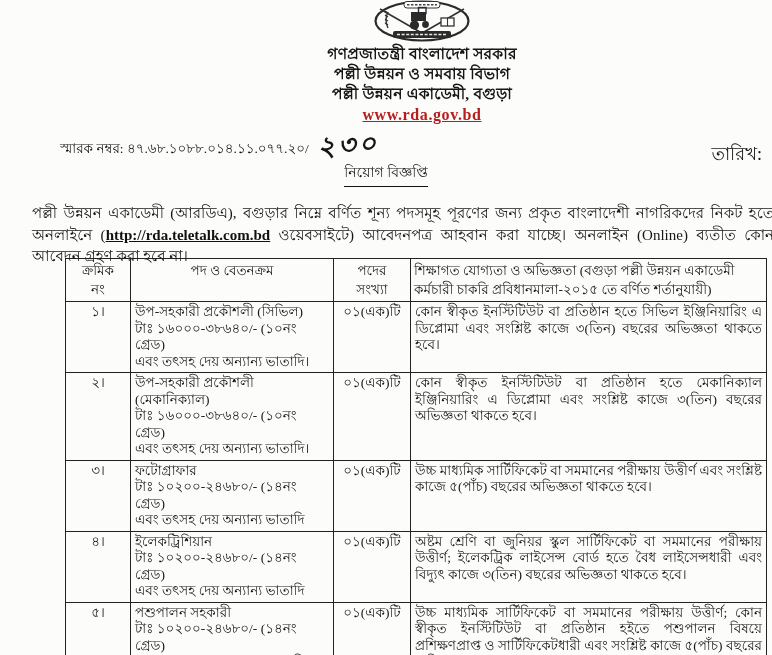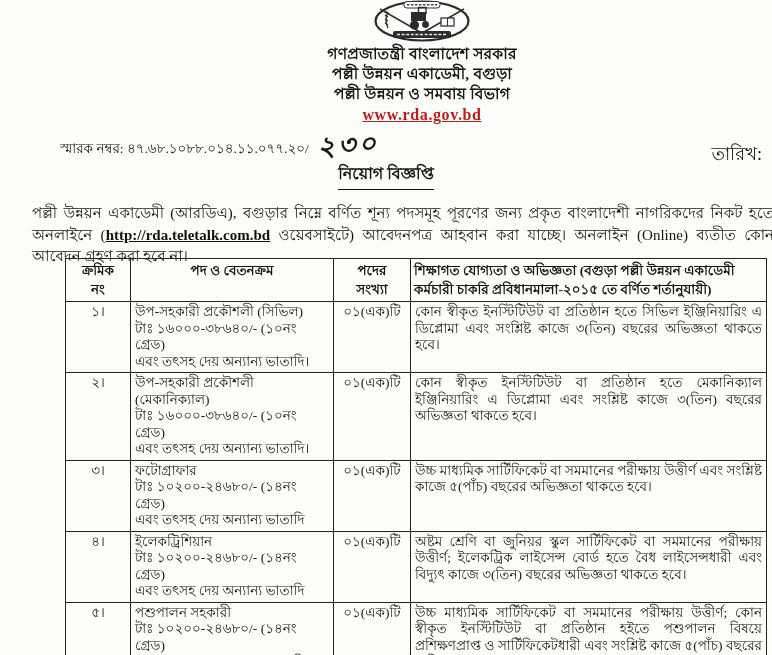--- a/index.html
+++ b/index.html
@@ -23,31 +23,31 @@
   .memo-number{font-size:27px;line-height:27px;margin-left:8px;padding-top:5px;transform:rotate(-4deg);letter-spacing:3px;}
   .date-block{margin-left:auto;display:flex;gap:8px;}
   .date-label{font-size:18px;padding-top:14px;margin-left:12px;}
   .fraction{display:inline-block;text-align:left;}
   .frac-top{border-bottom:1.7px solid #111;padding:0 10px 1px 4px;font-size:13.5px;white-space:nowrap;}
   .frac-bottom{padding:1px 4px 0 0;font-size:13.5px;white-space:nowrap;}
   .frac-top .hand{font-size:25px;line-height:18px;vertical-align:-2px;letter-spacing:2px;}
   .frac-bottom .hand{font-size:26px;line-height:18px;vertical-align:-4px;letter-spacing:2px;}
   
   .title-wrap{position:absolute;top:161px;left:0;width:100%;text-align:center;}
-  .title{display:inline-block;font-size:16px;font-weight:700;border-bottom:1.6px solid #111;padding-bottom:1px;}
+  .title{display:inline-block;font-size:14px;font-weight:400;border-bottom:1.6px solid #111;padding-bottom:1px;}
   
   .intro{position:absolute;top:191px;left:20px;width:742px;font-size:15px;
     line-height:21.5px;text-align:justify;margin:12px;}
   .url{font-weight:700;text-decoration:underline;color:#111;}
   
   table.vac{position:absolute;top:258px;left:65px;width:702px;
     border-collapse:collapse;table-layout:fixed;}
   table.vac th,table.vac td{border:1.6px solid #222;vertical-align:top;
     font-size:13.5px;line-height:16.5px;padding:2px 4px;}
-  table.vac th{font-weight:700;line-height:19px;padding:2px 3px;}
+  table.vac th{font-weight:400;line-height:19px;padding:2px 3px;}
   th.h-serial,th.h-count{text-align:center;width:58px;}
   th.h-count{width:70px;}
   th.h-post{text-align:center;width:196px;}
   th.h-qual{text-align:left;padding-left:6px;}
   .pre{white-space:pre-line;}
   td.c-serial{text-align:center;}
   td.c-post{text-align:left;}
   td.c-count{text-align:center;}
   td.c-qual{text-align:justify;padding:2px 6px;}
 </style>
@@ -68,22 +68,22 @@
       <rect x="38" y="12" width="15" height="9" fill="#2b2b2b"></rect>
       <rect x="45.5" y="7.5" width="7.5" height="6" fill="none" stroke="#2b2b2b" stroke-width="1.4"></rect>
       <circle cx="41.5" cy="25" r="4.6" fill="#2b2b2b"></circle>
       <circle cx="52.5" cy="24.5" r="3.4" fill="#2b2b2b"></circle>
       <rect x="68" y="18" width="13" height="8" fill="#fff" stroke="#333" stroke-width="1.3"></rect>
       <line x1="74.5" y1="18" x2="74.5" y2="26" stroke="#333" stroke-width="1.1"></line>
       <rect x="20" y="31" width="58" height="7" rx="2" fill="#2b2b2b"></rect>
       <line x1="24" y1="34.5" x2="74" y2="34.5" stroke="#e8e8e8" stroke-width="1.3" stroke-dasharray="3 1.6"></line>
     </svg>
     <div class="org">গণপ্রজাতন্ত্রী বাংলাদেশ সরকার</div>
+    <div class="org">পল্লী উন্নয়ন ও সমবায় বিভাগ</div>
     <div class="org">পল্লী উন্নয়ন একাডেমী, বগুড়া</div>
-    <div class="org">পল্লী উন্নয়ন ও সমবায় বিভাগ</div>
     <span class="website">www.rda.gov.bd</span>
   </div>
 
   <div class="memo-row">
     <div class="memo-left">
       <span class="memo-label">স্মারক নম্বর: ৪৭.৬৮.১০৮৮.০১৪.১১.০৭৭.২০/</span>
       <span class="hand memo-number">২৩০</span>
     </div>
     <div class="date-block">
       <span class="date-label">তারিখ:</span>

